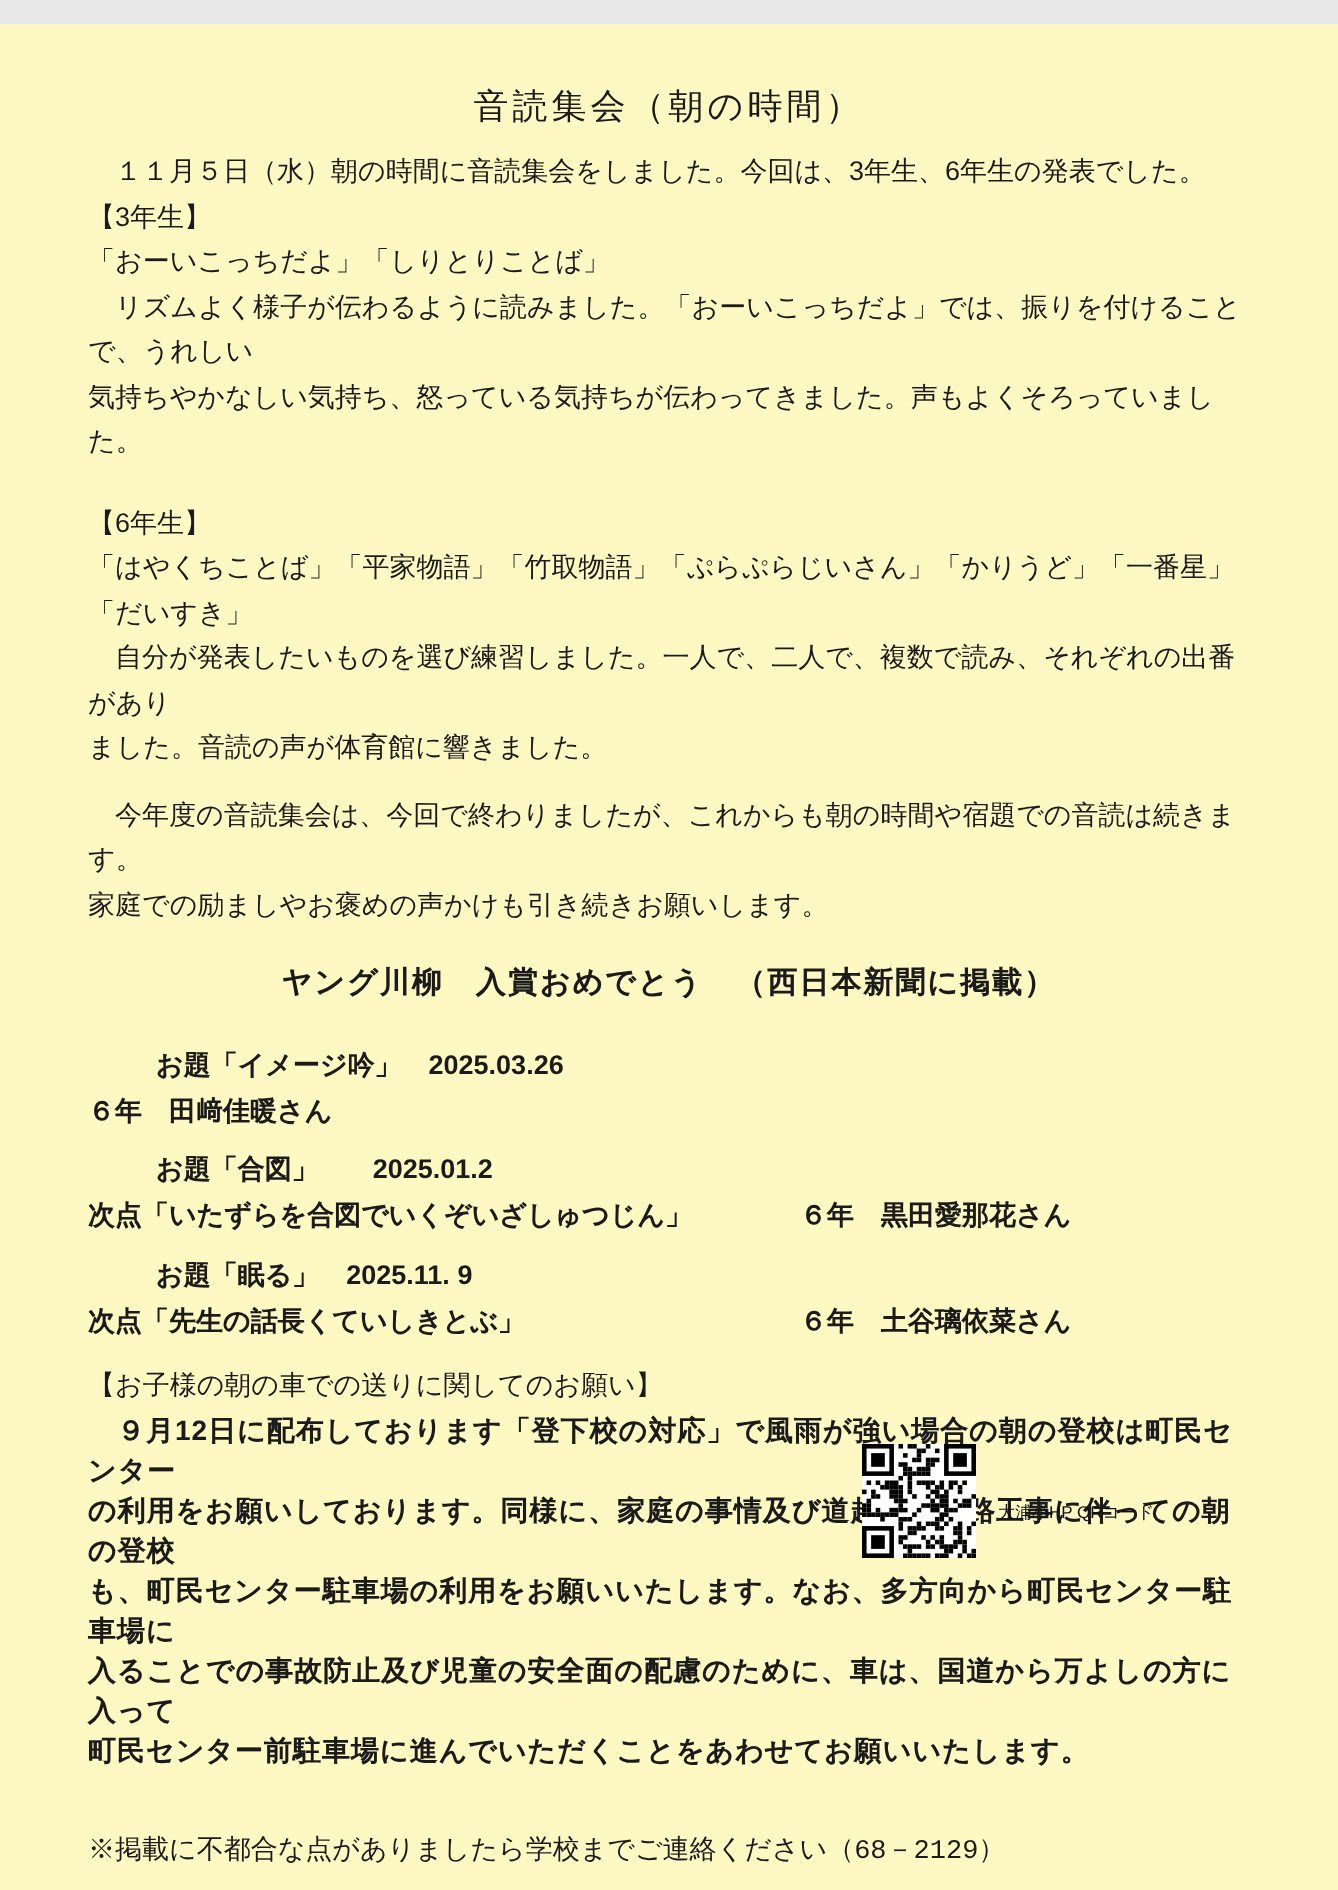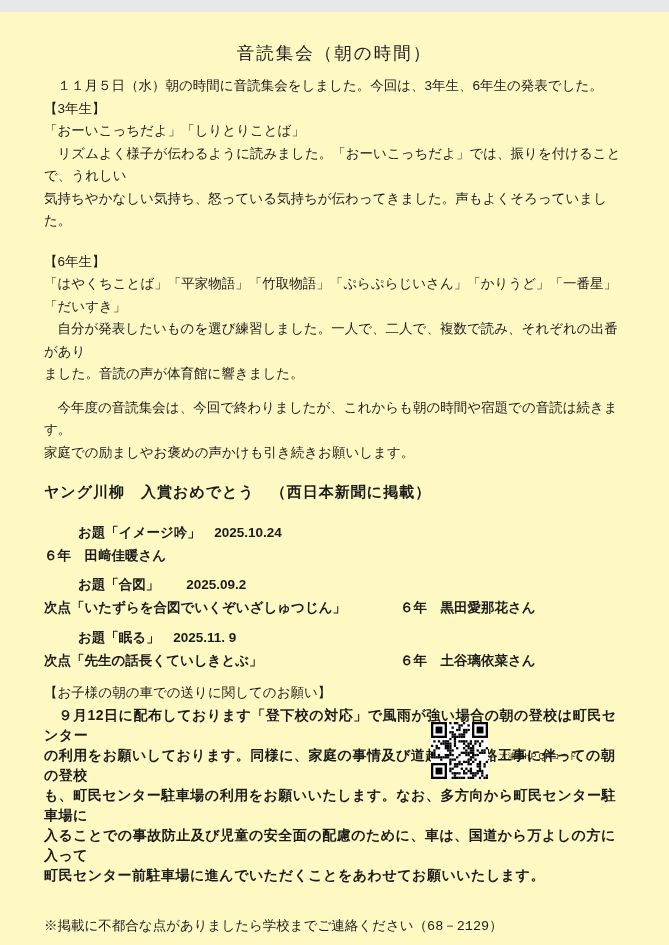--- a/index.html
+++ b/index.html
@@ -19,21 +19,21 @@
   .mt18{margin-top:18px;}
   .mt11{margin-top:11px;}
   .mt16{margin-top:16px;}
   .mt18b{margin-top:18px;}
   .mt7b{margin-top:7px;}
   .mt8{margin-top:8px;}
   .mt10{margin-top:10px;}
   .mt31{margin-top:31px;}
   .senryu-heading{
     font-size:15px;line-height:24px;font-weight:700;
-    letter-spacing:1px;
+    text-align:center;letter-spacing:1px;
   }
   .senryu-topic{
     font-size:13.5px;line-height:22.5px;font-weight:700;
     padding-left:34px;white-space:pre-wrap;
   }
   .senryu-row{
     display:flex;font-size:13.5px;line-height:22.5px;font-weight:700;
     white-space:pre-wrap;
   }
   .senryu-poem{width:356px;flex:0 0 auto;}
@@ -71,26 +71,26 @@
     <div class="line mt18">【6年生】</div>
     <div class="line">「はやくちことば」「平家物語」「竹取物語」「ぷらぷらじいさん」「かりうど」「一番星」「だいすき」</div>
     <div class="line">　自分が発表したいものを選び練習しました。一人で、二人で、複数で読み、それぞれの出番があり</div>
     <div class="line">ました。音読の声が体育館に響きました。</div>
 
     <div class="line mt11">　今年度の音読集会は、今回で終わりましたが、これからも朝の時間や宿題での音読は続きます。</div>
     <div class="line">家庭での励ましやお褒めの声かけも引き続きお願いします。</div>
 
     <div class="senryu-heading mt16">ヤング川柳　入賞おめでとう　（西日本新聞に掲載）</div>
 
-    <div class="senryu-topic mt18b">お題「イメージ吟」　2025.10.24</div>
+    <div class="senryu-topic mt18b">お題「イメージ吟」　2025.03.26</div>
     <div class="senryu-row">
       <span class="senryu-winner">６年　田﨑佳暖さん</span>
     </div>
 
-    <div class="senryu-topic mt7b">お題「合図」　　2025.09.2</div>
+    <div class="senryu-topic mt7b">お題「合図」　　2025.01.2</div>
     <div class="senryu-row">
       <span class="senryu-poem">次点「いたずらを合図でいくぞいざしゅつじん」</span>
       <span class="senryu-winner">６年　黒田愛那花さん</span>
     </div>
 
     <div class="senryu-topic mt8">お題「眠る」　2025.11. 9</div>
     <div class="senryu-row">
       <span class="senryu-poem">次点「先生の話長くていしきとぶ」</span>
       <span class="senryu-winner">６年　土谷璃依菜さん</span>
     </div>

